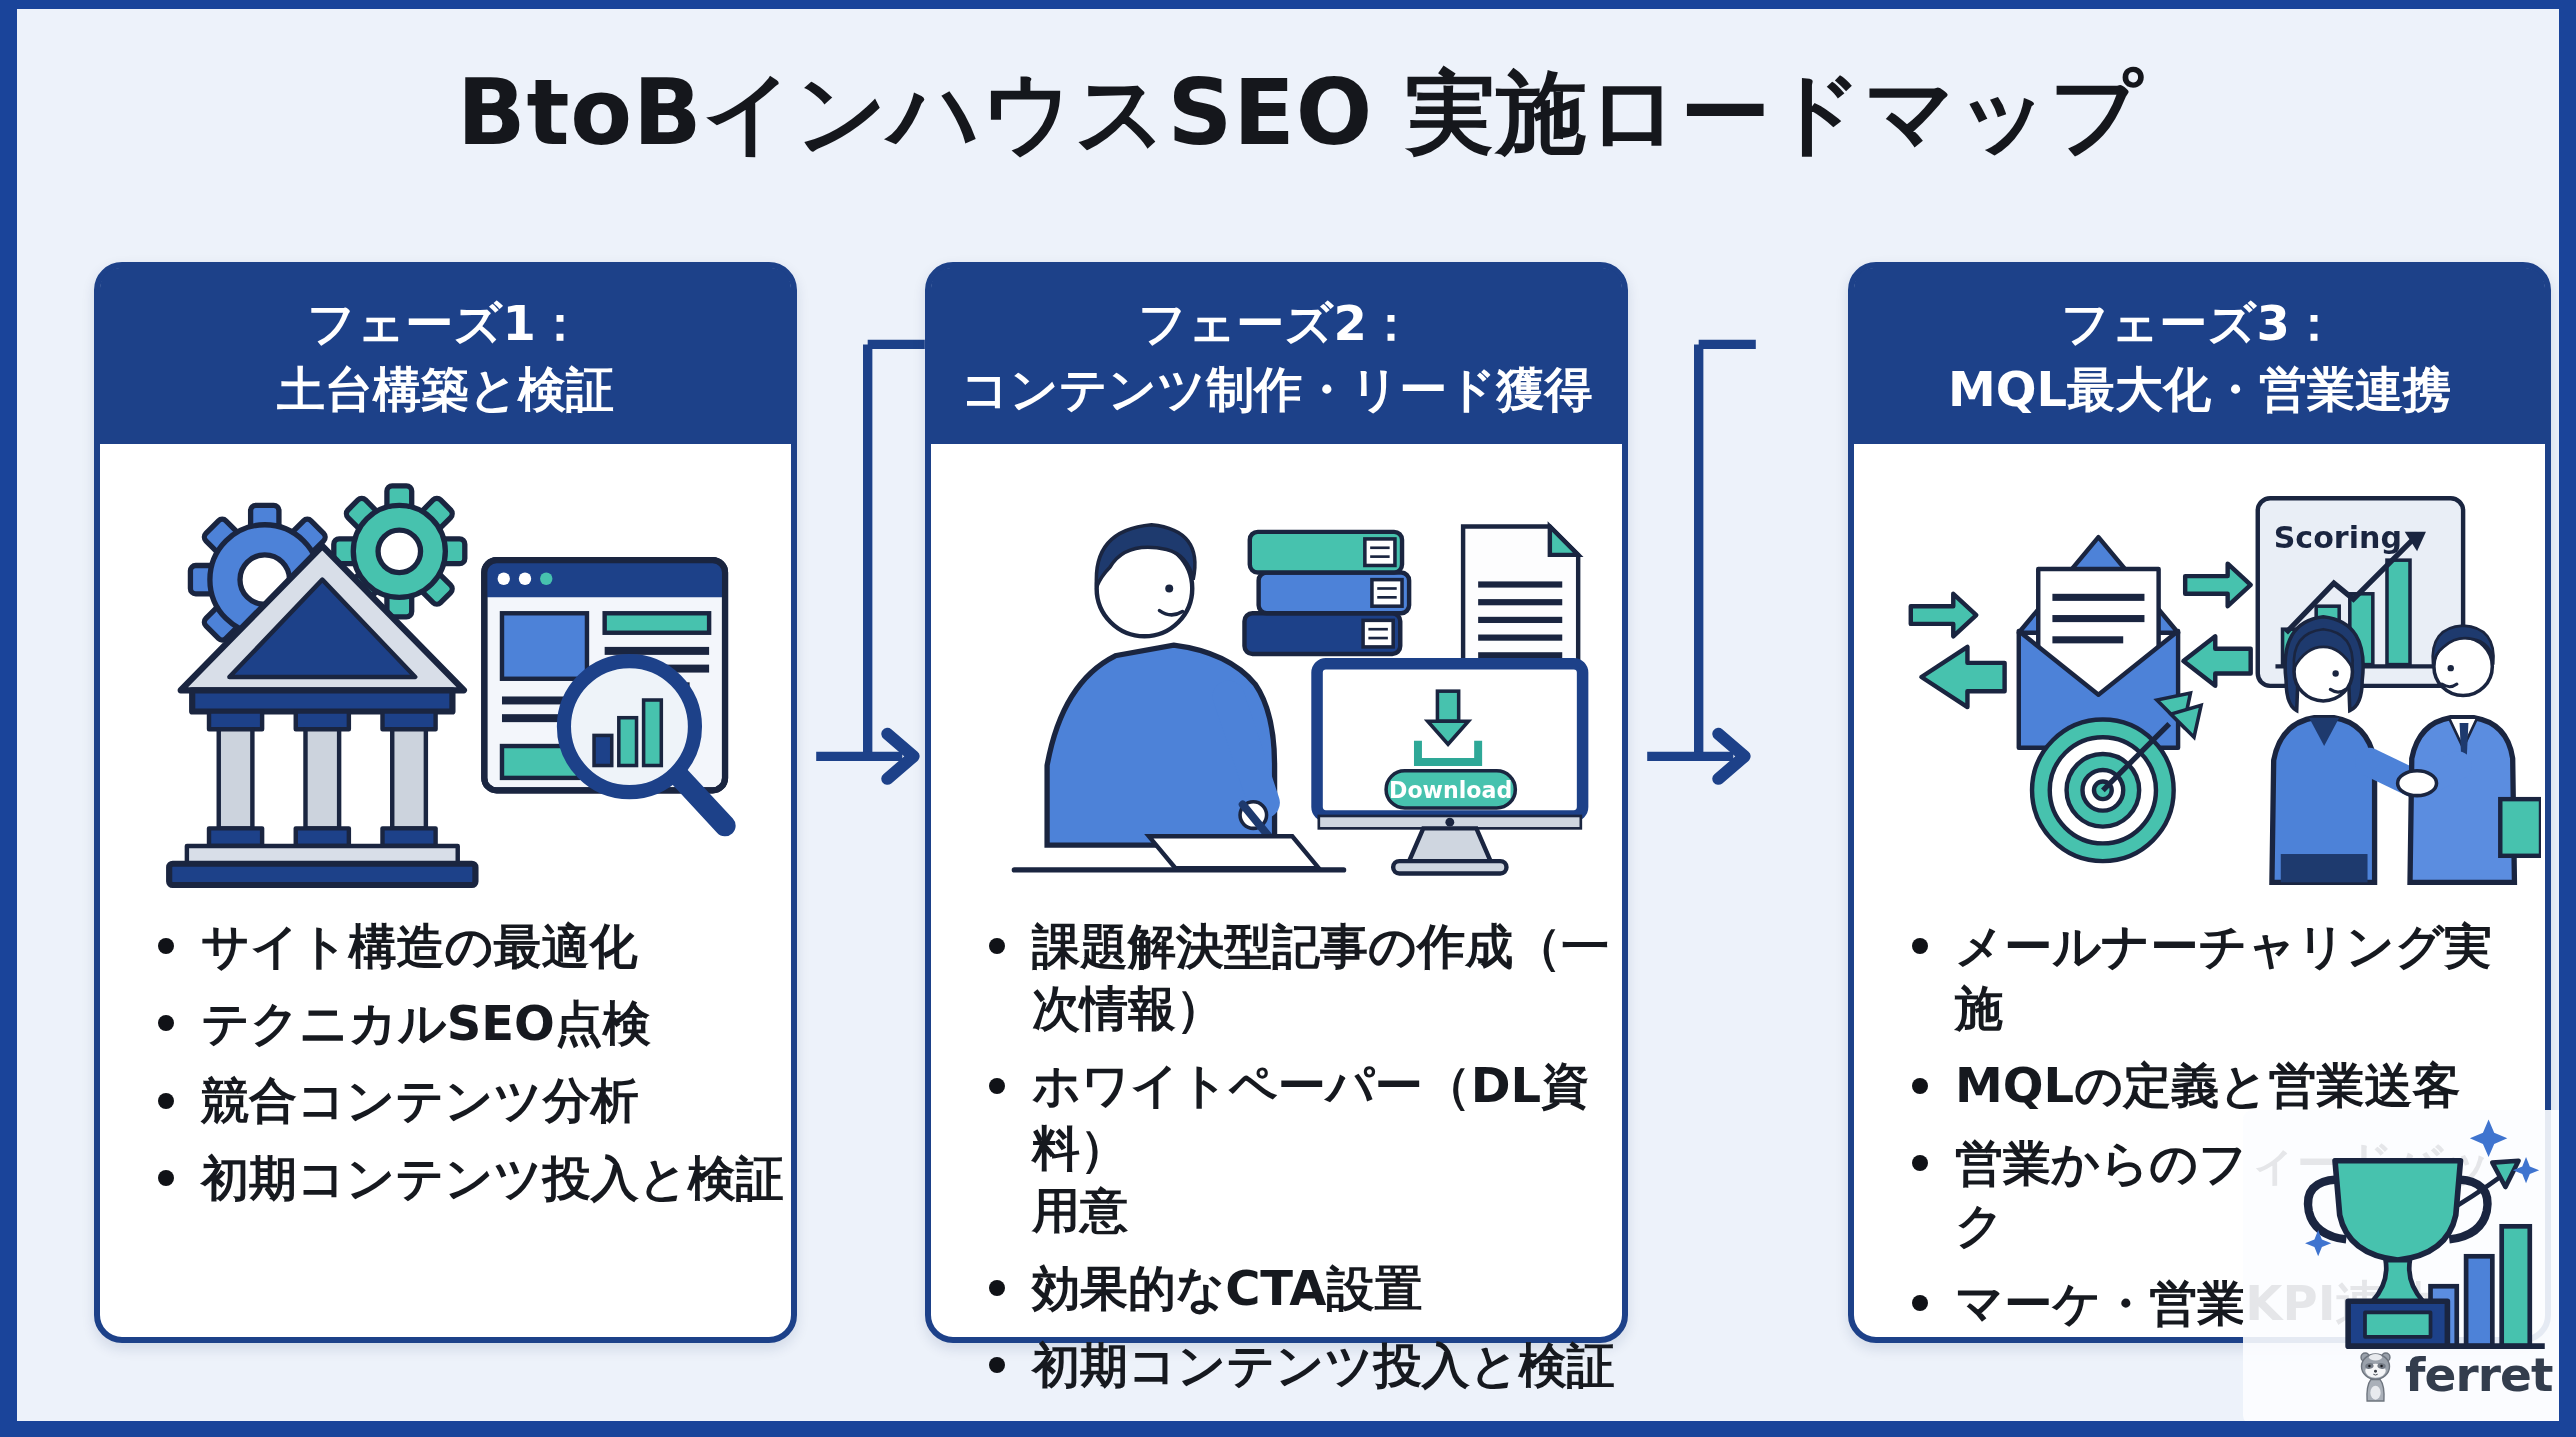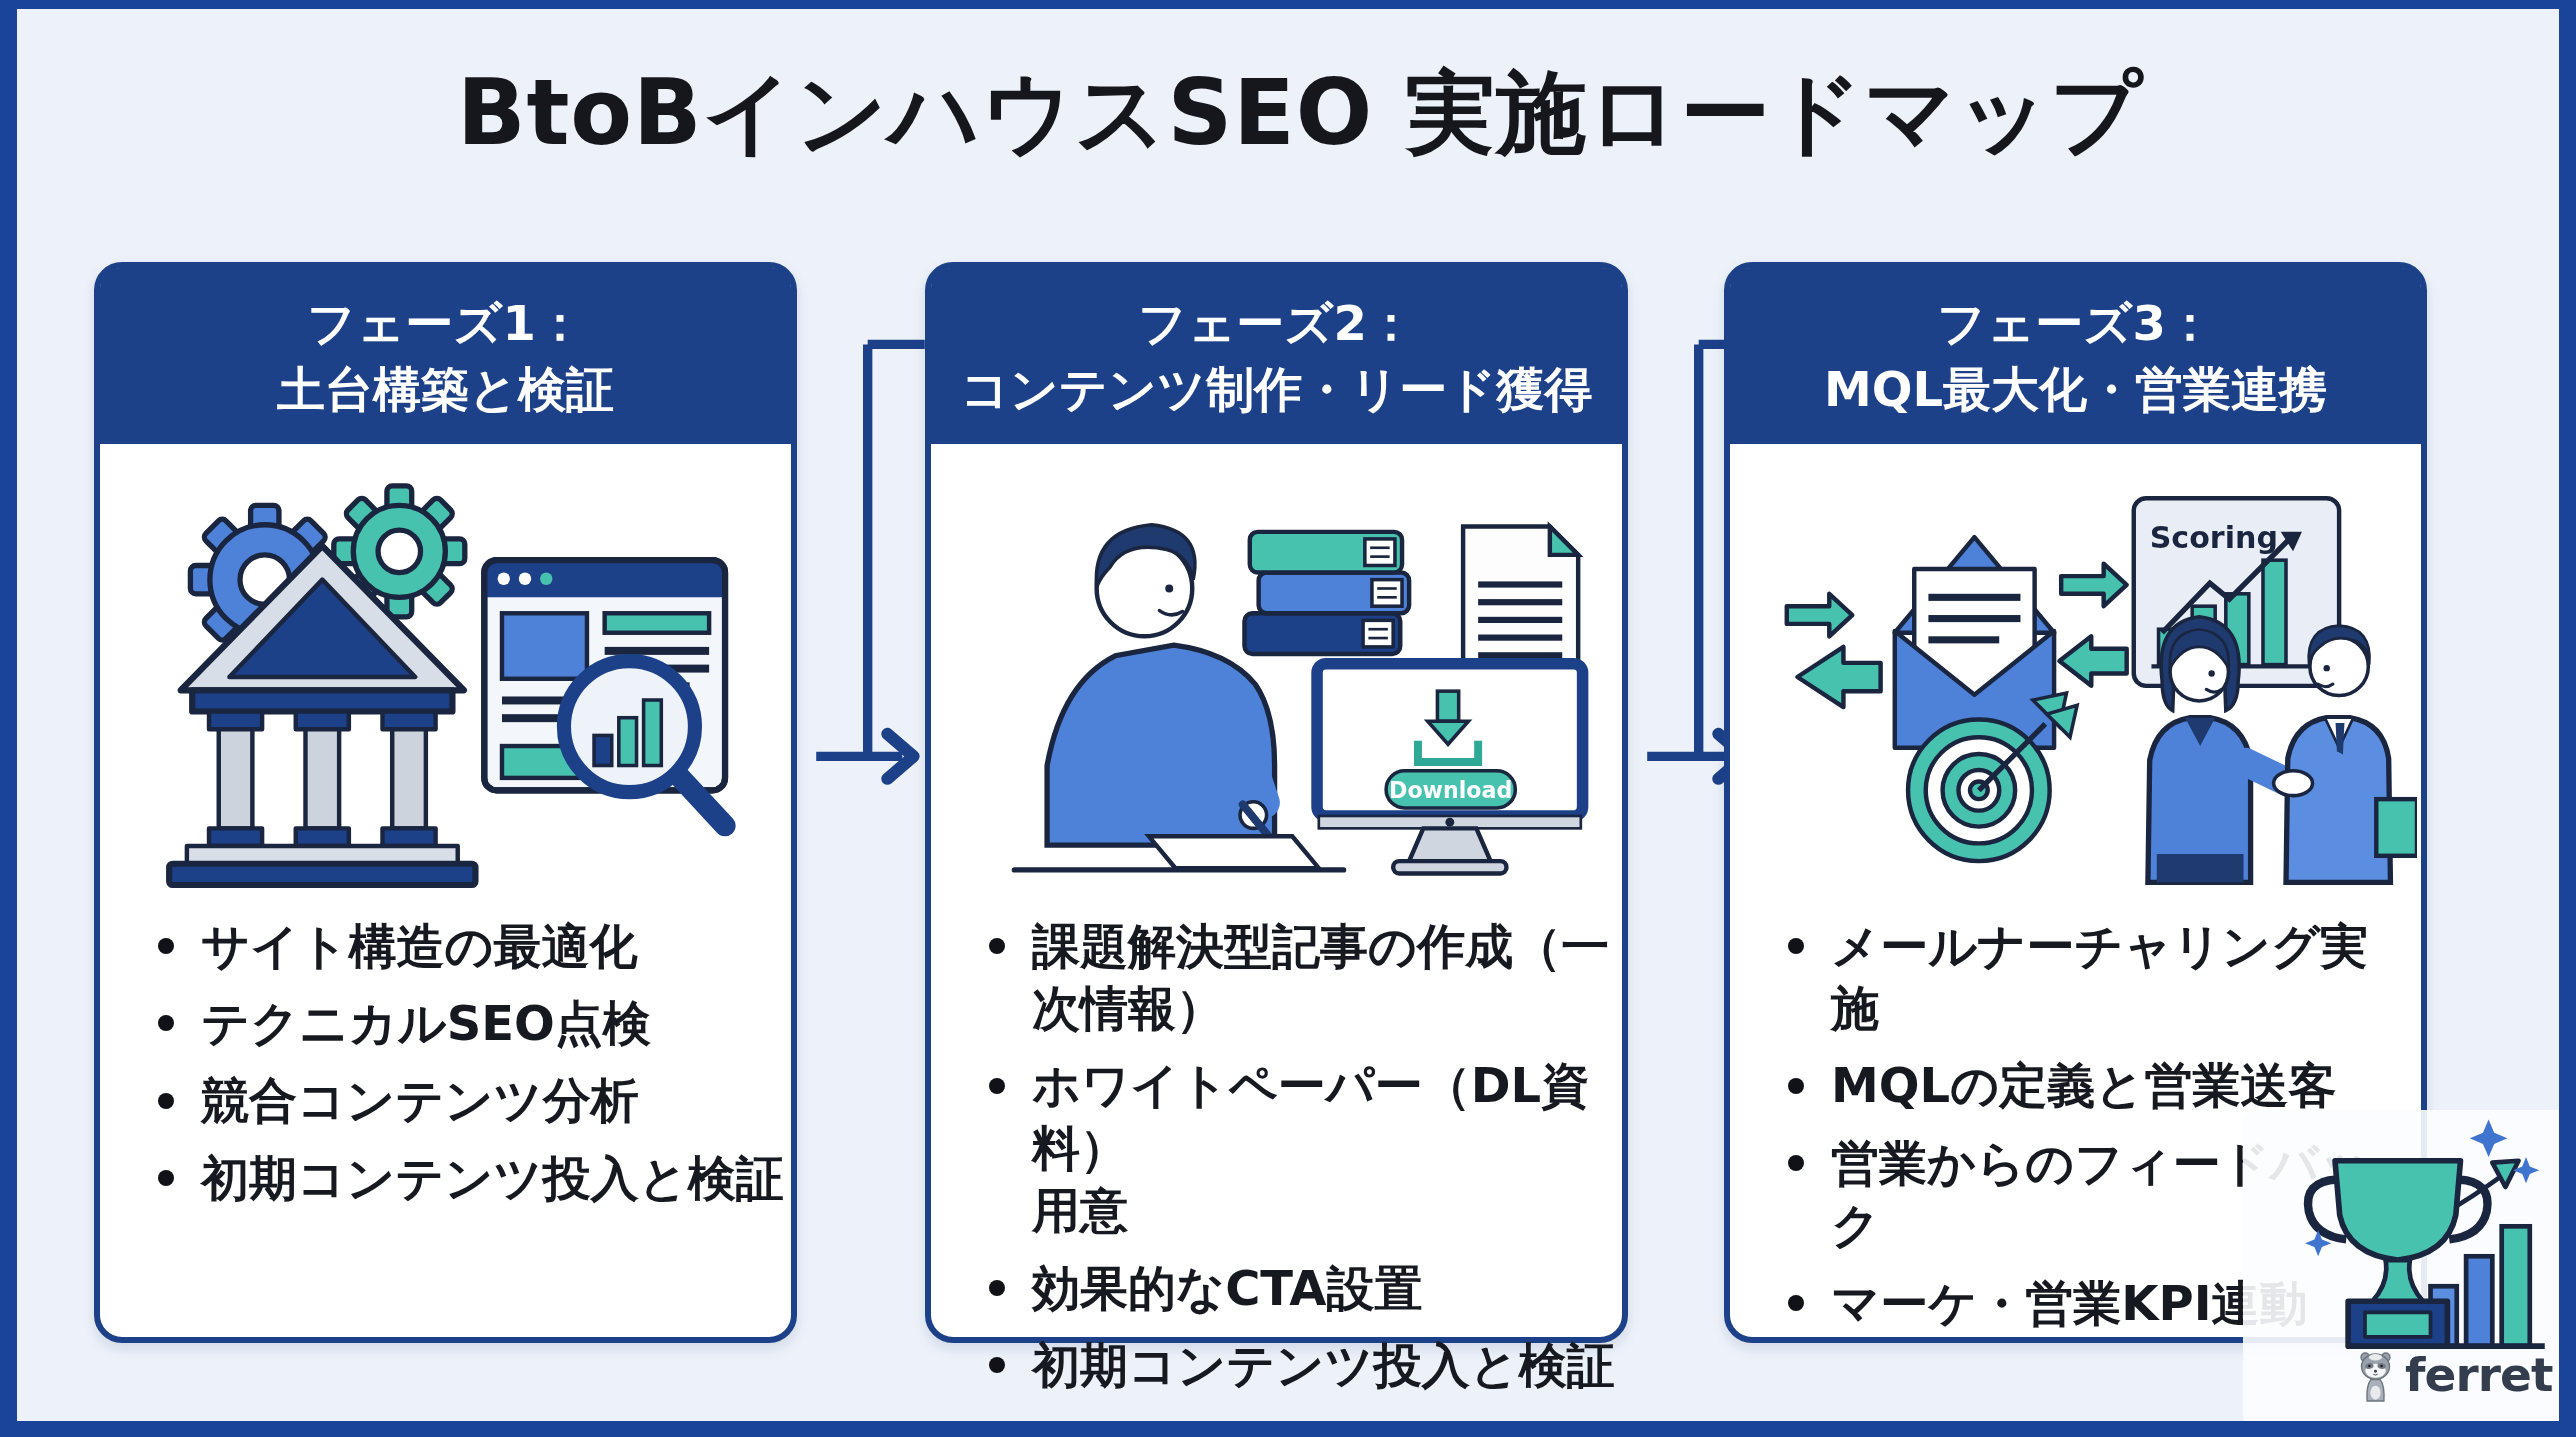--- a/index.html
+++ b/index.html
@@ -25,21 +25,21 @@
   .card{
     position:absolute;top:262px;width:703px;height:1081px;
     background:#ffffff;
     border:6.6px solid #1d4189;border-radius:28px;
     box-sizing:border-box;
     box-shadow:0 5.6px 13px rgba(20,40,90,.12);
     z-index:4;
   }
   .card1{left:94px;}
   .card2{left:925px;}
-  .card3{left:1724px;}
+  .card3{left:1848px;}
   .card-header{
     height:176px;background:#1d4189;
     border-radius:19.7px 19.7px 0 0;
     display:flex;flex-direction:column;justify-content:center;align-items:center;
     gap:13px;
   }
   .card-header span{
     display:block;color:#ffffff;font-weight:800;font-size:48px;line-height:1.1;
     text-align:center;white-space:nowrap;
   }

